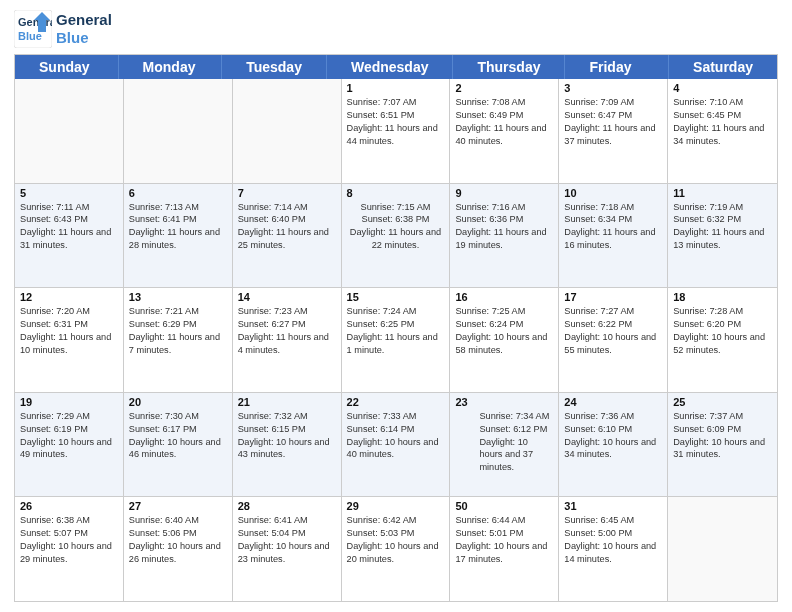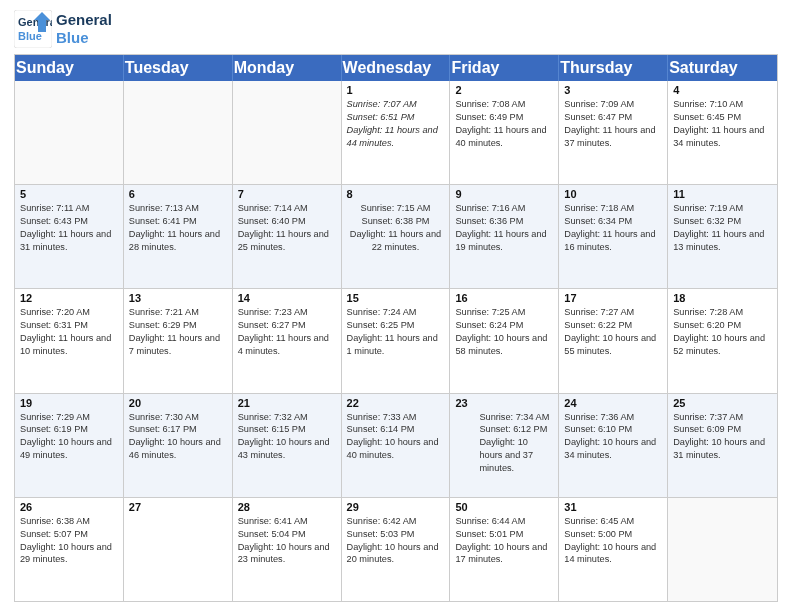--- a/index.html
+++ b/index.html
@@ -55,23 +55,23 @@
       flex-direction: column;
       border: 1px solid #ccc;
     }
     .cal-header-row {
       display: grid;
       grid-template-columns: repeat(7, 1fr);
       background: #3a6bbf;
     }
     .cal-header-cell {
       color: #fff;
-      font-size: 16px;
+      font-size: 14px;
       font-weight: bold;
-      padding: 4px 1px;
+      padding: 4px 24px;
       text-align: left;
       border-right: 1px solid #5585d0;
     }
     .cal-header-cell:last-child { border-right: none; }
     .cal-body {
       flex: 1;
       display: flex;
       flex-direction: column;
     }
     .cal-row {
@@ -124,35 +124,35 @@
     </div>
     <div class="title-block">
       <div class="month-title"></div>
       <div class="location"></div>
     </div>
   </div>
 
   <div class="calendar">
     <div class="cal-header-row">
     <div class="cal-header-cell">Sunday</div>
+        <div class="cal-header-cell">Monday</div>
         <div class="cal-header-cell">Tuesday</div>
-        <div class="cal-header-cell">Monday</div>
         <div class="cal-header-cell">Wednesday</div>
+        <div class="cal-header-cell">Thursday</div>
         <div class="cal-header-cell">Friday</div>
-        <div class="cal-header-cell">Thursday</div>
         <div class="cal-header-cell">Saturday</div>
       </div>
     <div class="cal-body">
     <div class="cal-row">
           <div class="cal-cell empty"></div>
           <div class="cal-cell empty"></div>
           <div class="cal-cell empty"></div>
           <div class="cal-cell">
             <div class="day-num">1</div>
-            <div class="day-detail" style="white-space: pre-line; font-style: italic;">Sunrise: 7:07 AM
+            <div class="day-detail" style="white-space: pre-line;">Sunrise: 7:07 AM
 Sunset: 6:51 PM
 Daylight: 11 hours and 44 minutes.</div>
           </div>
           <div class="cal-cell">
             <div class="day-num">2</div>
             <div class="day-detail" style="white-space: pre-line;">Sunrise: 7:08 AM
 Sunset: 6:49 PM
 Daylight: 11 hours and 40 minutes.</div>
           </div>
           <div class="cal-cell">
@@ -302,20 +302,23 @@
         </div>
         <div class="cal-row">
           <div class="cal-cell">
             <div class="day-num">26</div>
             <div class="day-detail" style="white-space: pre-line;">Sunrise: 6:38 AM
 Sunset: 5:07 PM
 Daylight: 10 hours and 29 minutes.</div>
           </div>
           <div class="cal-cell">
             <div class="day-num">27</div>
+            <div class="day-detail" style="white-space: pre-line;">Sunrise: 6:40 AM
+Sunset: 5:06 PM
+Daylight: 10 hours and 26 minutes.</div>
           </div>
           <div class="cal-cell">
             <div class="day-num">28</div>
             <div class="day-detail" style="white-space: pre-line;">Sunrise: 6:41 AM
 Sunset: 5:04 PM
 Daylight: 10 hours and 23 minutes.</div>
           </div>
           <div class="cal-cell">
             <div class="day-num">29</div>
             <div class="day-detail" style="white-space: pre-line;">Sunrise: 6:42 AM

